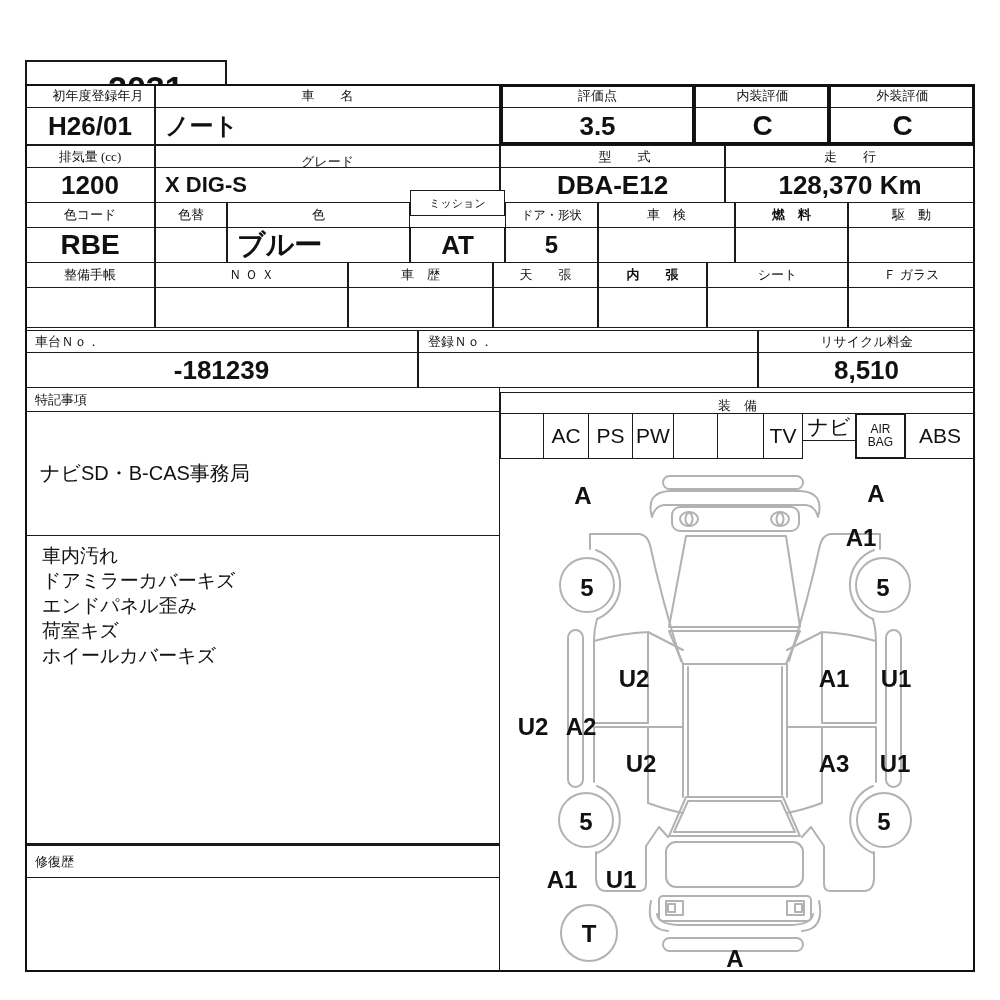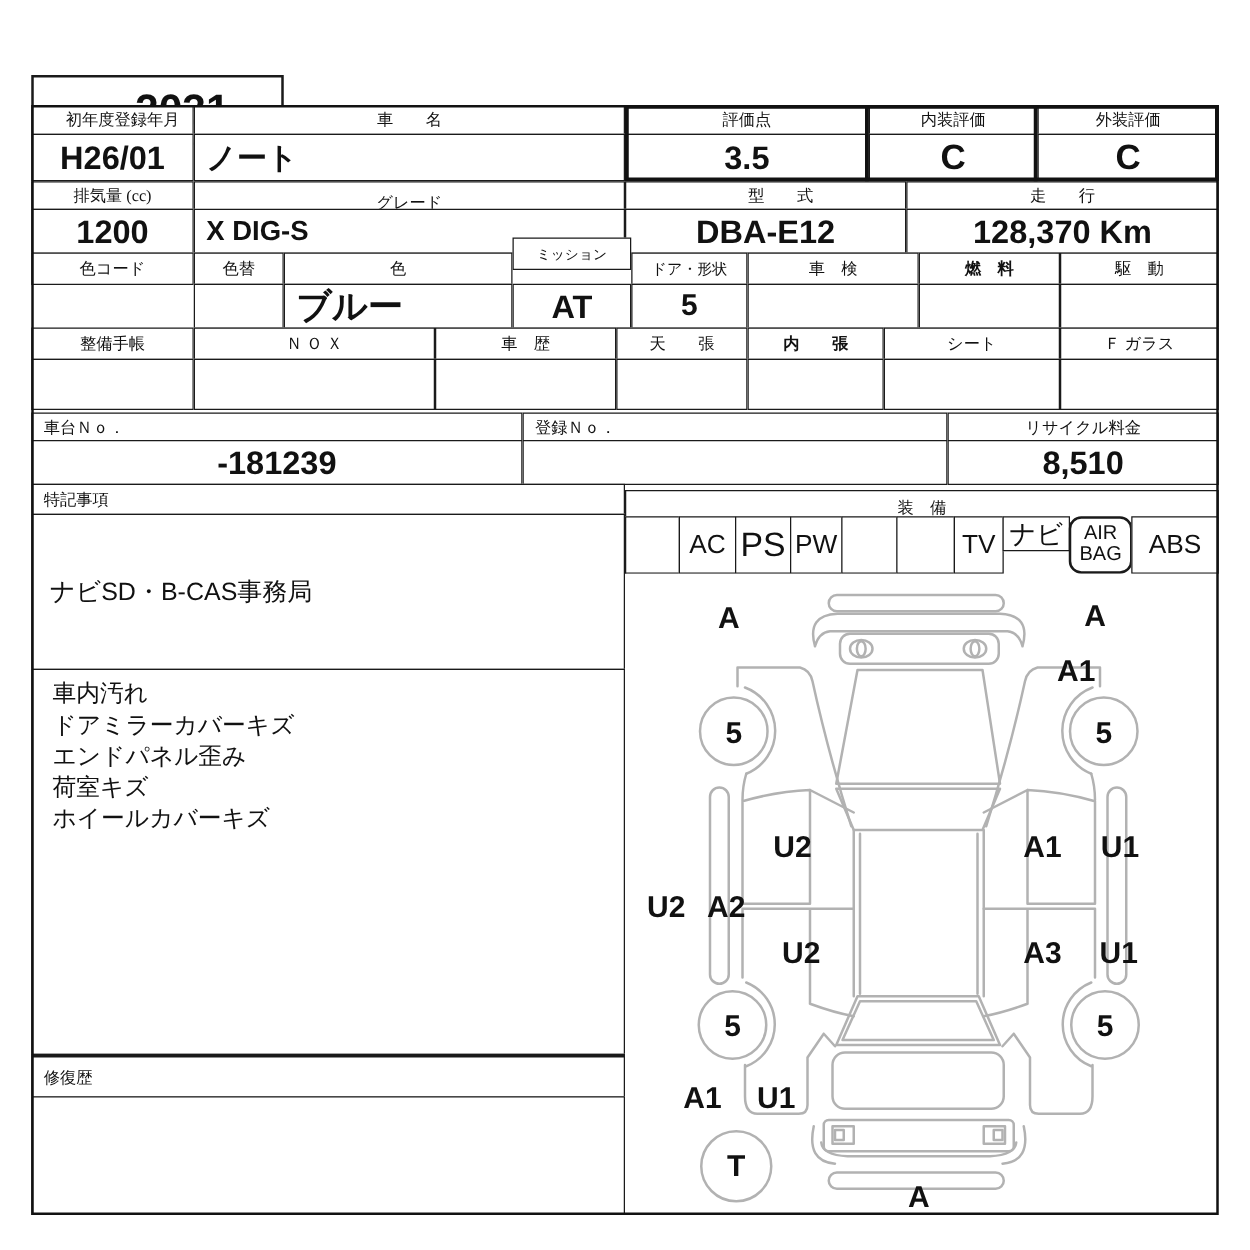--- a/index.html
+++ b/index.html
@@ -6,21 +6,21 @@
   #sheet{position:relative;width:1000px;height:1000px;background:#fff;overflow:hidden;
          font-family:"Liberation Sans","DejaVu Sans",sans-serif;color:#111;}
   .c{position:absolute;box-sizing:border-box;border:1px solid #1a1a1a;background:#fff;
      display:flex;align-items:center;justify-content:center;overflow:hidden;}
   .hd{font-family:"Liberation Serif","DejaVu Serif",serif;font-size:13px;color:#111;}
   .vb{font-weight:bold;font-size:24px;}
   .left{justify-content:flex-start;padding-left:9px;}
   .overlay{position:absolute;box-sizing:border-box;border:2px solid #111;pointer-events:none;z-index:6;background:transparent;}
   .bar{position:absolute;background:#111;z-index:7;pointer-events:none;}
   .thick2{border-width:2px;}
-  .pre{white-space:pre-line;text-align:center;font-size:16px;line-height:1.05;border-radius:10px;}
+  .pre{white-space:pre-line;text-align:center;font-size:12px;line-height:1.05;}
   .noteslist{flex-direction:column;align-items:flex-start;justify-content:flex-start;
              padding:7px 0 0 16px;font-size:19px;line-height:25px;}
   .mark{font:bold 24px "Liberation Sans","DejaVu Sans",sans-serif;fill:#111;
         text-anchor:middle;dominant-baseline:central;}
   svg{position:absolute;z-index:2;}
 </style>
 </head>
 <body>
 
 <div id="sheet">
@@ -54,20 +54,21 @@
 
   <div class="c hd" style="left:25px;top:202px;width:130px;height:26px;">色コード</div>
   <div class="c hd" style="left:155px;top:202px;width:72px;height:26px;">色替</div>
   <div class="c hd" style="left:227px;top:202px;width:183px;height:26px;">色</div>
   <div class="c hd" style="left:410px;top:190px;width:95px;height:26px;font-size:11px;">ミッション</div>
   <div class="c hd" style="left:505px;top:202px;width:93px;height:26px;font-size:12px;">ドア・形状</div>
   <div class="c hd" style="left:598px;top:202px;width:137px;height:26px;">車　検</div>
   <div class="c hd" style="left:735px;top:202px;width:113px;height:26px;font-weight:bold;">燃　料</div>
   <div class="c hd" style="left:848px;top:202px;width:127px;height:26px;">駆　動</div>
 
+  <div class="c vb" style="left:25px;top:227px;width:130px;height:36px;font-size:28px;">RBE</div>
   <div class="c vb" style="left:155px;top:227px;width:72px;height:36px;"></div>
   <div class="c vb left" style="left:227px;top:227px;width:183px;height:36px;font-size:28px;">ブルー</div>
   <div class="c vb" style="left:410px;top:227px;width:95px;height:36px;font-size:26px;">AT</div>
   <div class="c vb" style="left:505px;top:227px;width:93px;height:36px;">5</div>
   <div class="c vb" style="left:598px;top:227px;width:137px;height:36px;"></div>
   <div class="c vb" style="left:735px;top:227px;width:113px;height:36px;"></div>
   <div class="c vb" style="left:848px;top:227px;width:127px;height:36px;"></div>
 
   <div class="c hd" style="left:25px;top:262px;width:130px;height:26px;">整備手帳</div>
   <div class="c hd" style="left:155px;top:262px;width:193px;height:26px;">Ｎ Ｏ Ｘ</div>
@@ -100,21 +101,21 @@
     <div>エンドパネル歪み</div>
     <div>荷室キズ</div>
     <div>ホイールカバーキズ</div>
   </div>
   <div class="c hd left" style="left:25px;top:843px;width:475px;height:35px;border-top-width:3px;">修復歴</div>
   <div class="c vb" style="left:25px;top:877px;width:475px;height:95px;"></div>
 
   <div class="c hd" style="left:500px;top:392px;width:475px;height:27px;">装　備</div>
   <div class="c" style="left:500px;top:413px;width:44px;height:46px;font-size:20px;"></div>
   <div class="c" style="left:543px;top:413px;width:46px;height:46px;font-size:21px;">AC</div>
-  <div class="c" style="left:588px;top:413px;width:45px;height:46px;font-size:27px;">PS</div>
+  <div class="c" style="left:588px;top:413px;width:45px;height:46px;font-size:21px;">PS</div>
   <div class="c" style="left:632px;top:413px;width:42px;height:46px;font-size:21px;">PW</div>
   <div class="c" style="left:673px;top:413px;width:45px;height:46px;font-size:20px;"></div>
   <div class="c" style="left:717px;top:413px;width:47px;height:46px;font-size:20px;"></div>
   <div class="c" style="left:763px;top:413px;width:40px;height:46px;font-size:21px;">TV</div>
   <div class="c" style="left:802px;top:413px;width:54px;height:28px;font-size:21px;">ナビ</div>
   <div class="c pre thick2" style="left:855px;top:413px;width:51px;height:46px;">AIR
 BAG</div>
   <div class="c" style="left:905px;top:413px;width:70px;height:46px;font-size:21px;">ABS</div>
 
   <svg id="car-svg" style="left:500px;top:458px;" width="475" height="514" viewBox="500 458 475 514">

